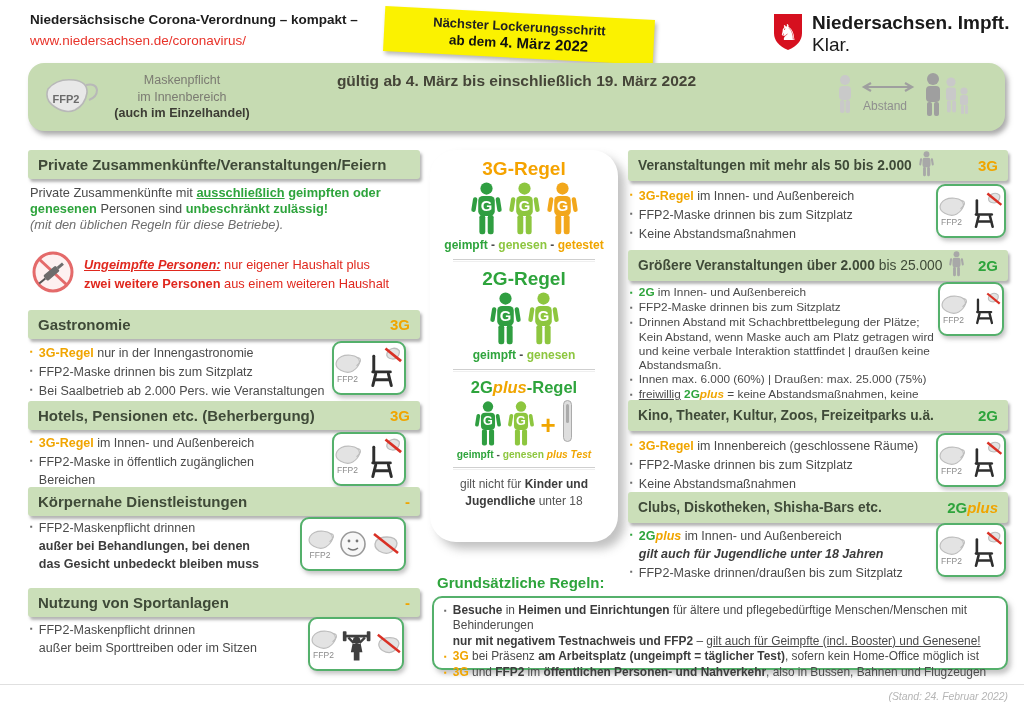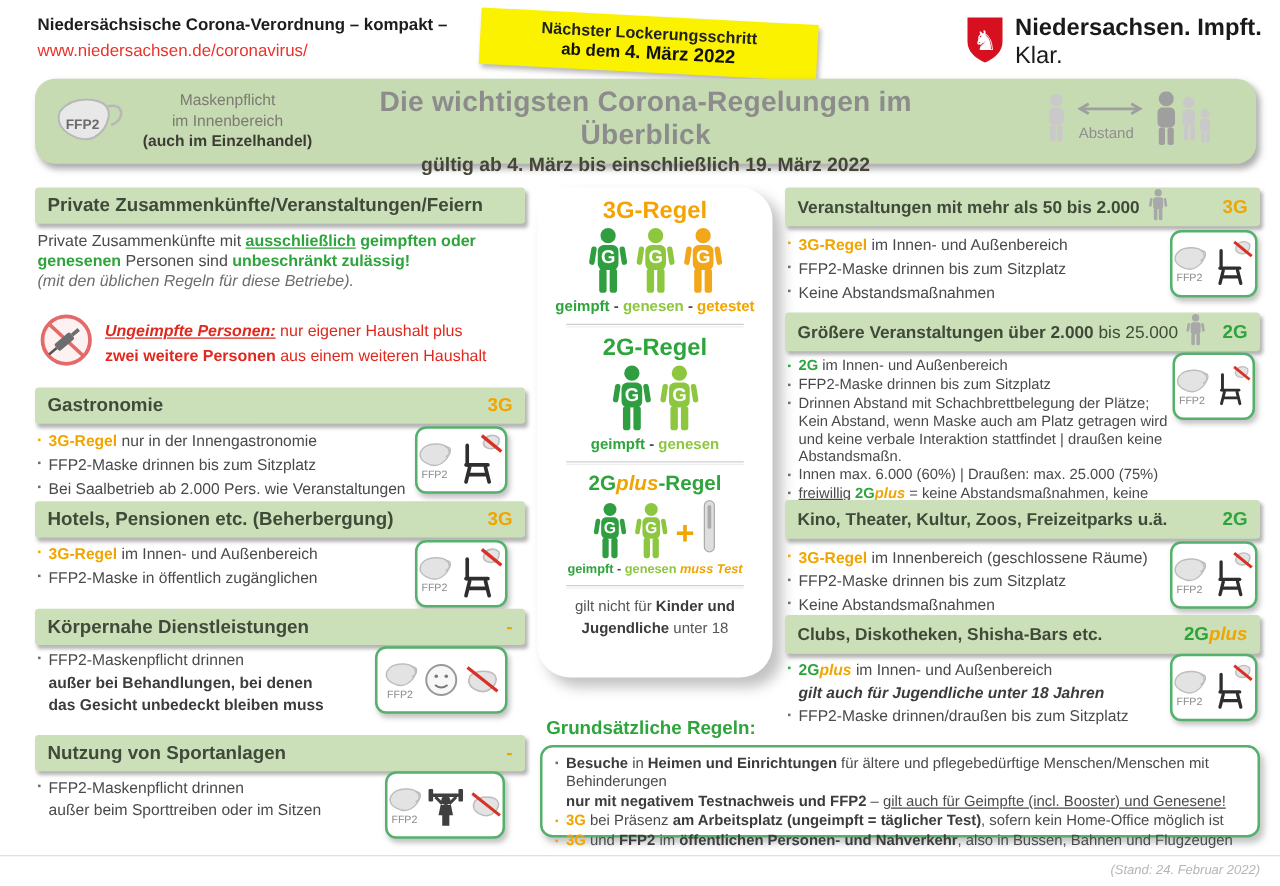--- a/index.html
+++ b/index.html
@@ -124,21 +124,20 @@
   <path d="M4 13 q-4 11 7 18 q11 7 20 3 q10 -5 12 -17 q1 -11 -13 -13 q-17 -2 -26 9 z" fill="#e8e8e8" stroke="#b8b8b8" stroke-width="1.6"></path>
   <path d="M42 9 q10 -2 11 5 q0 7 -8 10" fill="none" stroke="#b8b8b8" stroke-width="2"></path>
   <text x="22" y="27" text-anchor="middle" font-size="11" font-weight="bold" fill="#6b6b6b" font-family="'Liberation Sans',sans-serif">FFP2</text>
         </svg></div>
     <div class="hmask-text">
       <div class="hm1">Maskenpflicht</div>
       <div class="hm1">im Innenbereich</div>
       <div class="hm2">(auch im Einzelhandel)</div>
     </div>
     <div class="htitle-wrap">
-      <div class="htitle">Die wichtigsten Corona-Regelungen im Überblick</div>
       <div class="hsub">gültig ab 4. März bis einschließlich 19. März 2022</div>
     </div>
     <div class="habstand">
       <span><svg width="158" height="46" viewBox="0 0 158 46">
   <g fill="#c9c9c9">
               <circle cx="14" cy="7" r="5"></circle>
               <rect x="8" y="13" width="12" height="14" rx="4"></rect>
   <rect x="9" y="27" width="4.5" height="13" rx="2"></rect>
               <rect x="14.5" y="27" width="4.5" height="13" rx="2"></rect>
             </g>
@@ -246,20 +245,21 @@
       <div class="bul">
         <span class="mk" style="color: rgb(240, 165, 0);">▪</span>
         <div class="btext">
           <div class="bline"><span class="s-o">3G-Regel</span><span class="s-n"> im Innen- und Außenbereich</span></div>
         </div>
       </div>
       <div class="bul">
         <span class="mk" style="color: rgb(107, 107, 107);">▪</span>
         <div class="btext">
           <div class="bline"><span class="s-n">FFP2-Maske in öffentlich zugänglichen</span></div>
+          <div class="bline"><span class="s-n">Bereichen</span></div>
         </div>
       </div>
     </div>
   <div class="ibox" style="left:332px;top:432px;width:74px">
       <span class="mask-col">
         <svg width="27" height="21" viewBox="0 0 36 28">
   <path d="M4 10 q-4 8 5 13 q9 5 16 1 q8 -5 9 -12 q0 -8 -12 -9 q-13 -1 -18 7 z" fill="#e3e3e3" stroke="#bdbdbd" stroke-width="1.5"></path>
   <path d="M30 6 q6 0 5 5 q-1 4 -5 6" fill="none" stroke="#bdbdbd" stroke-width="1.6"></path>
         </svg>
         <span class="ffp2-lab">FFP2</span>
@@ -439,21 +439,21 @@
     </g>
     <text x="20" y="33" text-anchor="middle" font-size="17" font-weight="bold" fill="#fff" font-family="'Liberation Sans',sans-serif">G</text>
   </svg>
         </span>
       <span class="plus">+</span>
       <span><svg width="15" height="44" viewBox="0 0 15 44">
   <rect x="3.5" y="1.5" width="8" height="41" rx="4" fill="#dedede" stroke="#ababab"></rect>
   <rect x="6" y="5" width="3" height="19" rx="1.5" fill="#ababab"></rect>
           </svg></span>
     </div>
-    <div class="mcap" style="font-size:10.2px"><span class="s-g">geimpft</span><span class="s-n"> - </span><span class="s-lg">genesen</span><span class="s-n"> </span><span class="s-oi">muss Test</span></div>
+    <div class="mcap" style="font-size:10.2px"><span class="s-g">geimpft</span><span class="s-n"> - </span><span class="s-lg">genesen</span><span class="s-n"> </span><span class="s-oi">plus Test</span></div>
     <div class="mdiv"></div>
     <div class="mnote">
         <div class="rline"><span class="s-n">gilt nicht für </span><span class="s-b">Kinder und</span></div>
         <div class="rline"><span class="s-b">Jugendliche</span><span class="s-n"> unter 18</span></div>
       </div>
   </div>
 
   <div class="sec-h rsec" style="top:150px">
     <span><span class="s-h">Veranstaltungen mit mehr als 50 bis 2.000</span></span>
     <span><svg width="17" height="26" viewBox="0 0 40 62">

